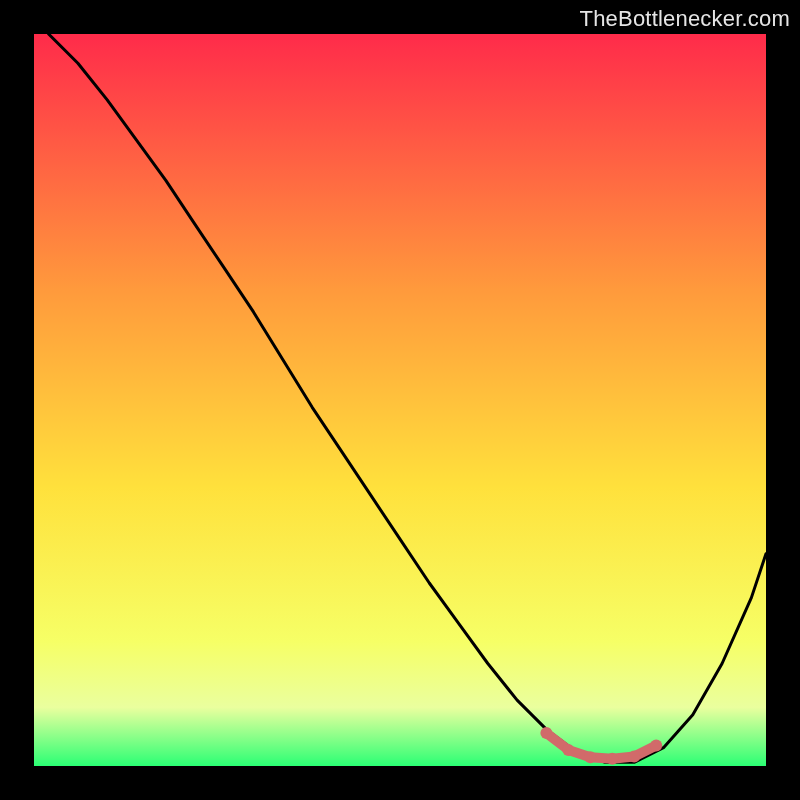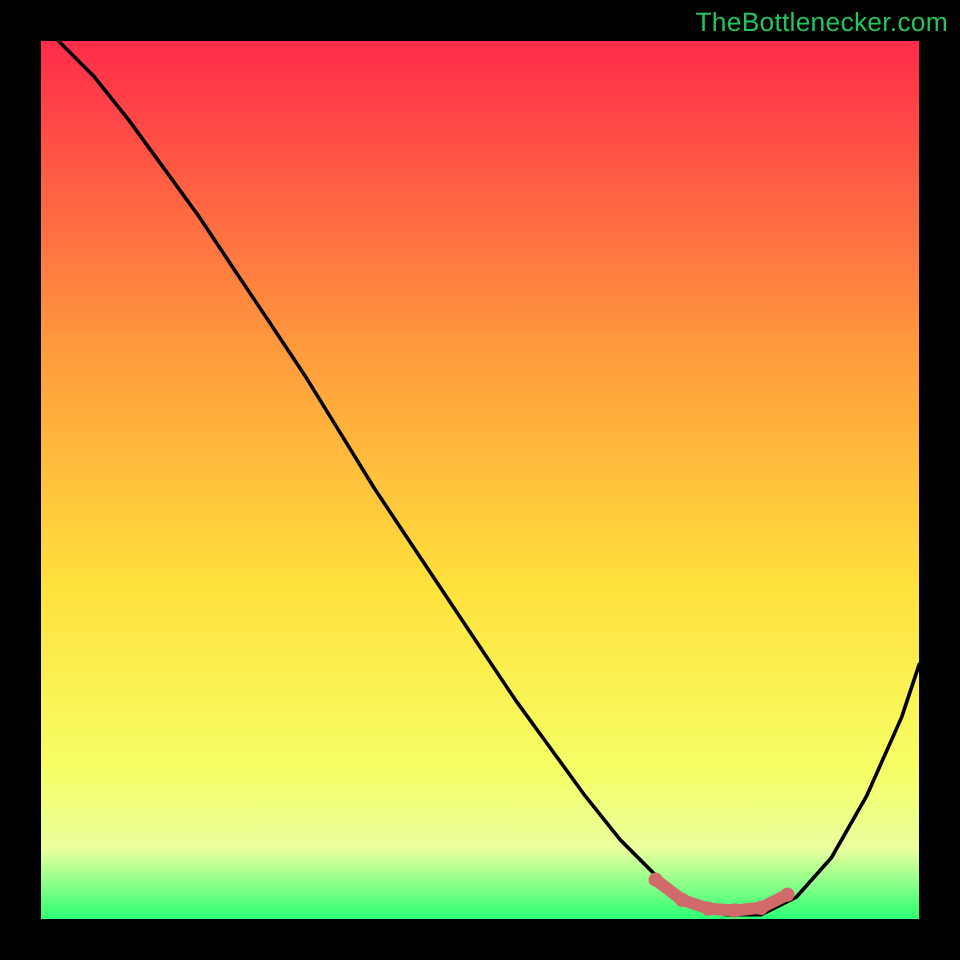--- a/index.html
+++ b/index.html
@@ -22,21 +22,21 @@
     left: 34px;
     top: 34px;
     width: 732px;
     height: 732px;
     overflow: hidden;
   }
   .watermark {
     position: absolute;
     top: 6px;
     right: 10px;
-    color: #22c55e;
+    color: #e5e5e5;
     font-size: 22px;
     font-weight: 500;
     letter-spacing: 0.2px;
   }
 </style>
 </head>
 <body>
 
 <div class="frame">
   <div class="watermark">TheBottlenecker.com</div>

